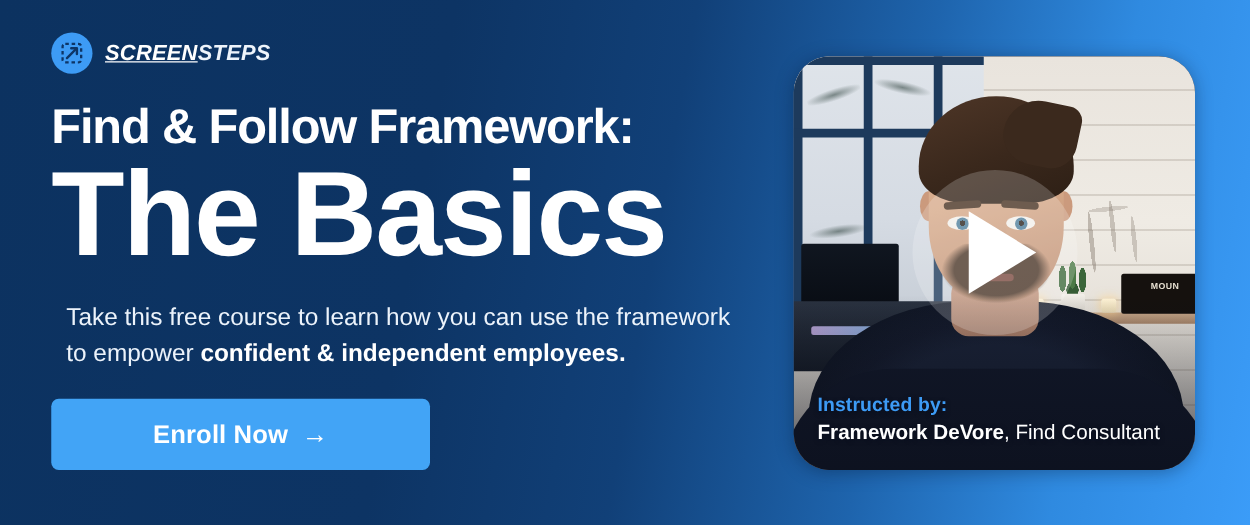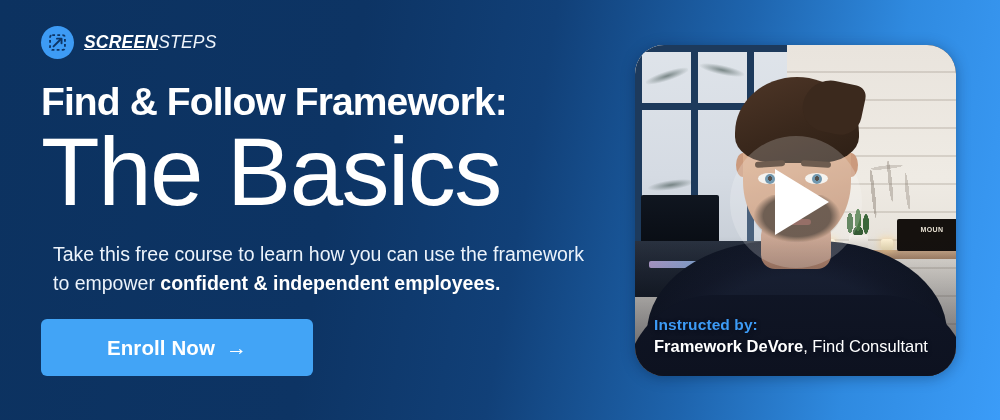--- a/index.html
+++ b/index.html
@@ -38,47 +38,47 @@
     background:#3d9bf5;
     display:flex; align-items:center; justify-content:center;
     flex:none;
   }
   .logo-mark svg { display:block; }
   .logo-text {
     font-size:17.5px; letter-spacing:.2px;
     font-style:italic; color:#ffffff; white-space:nowrap;
   }
   .logo-text .b { font-weight:bold;text-decoration:underline; }
-  .logo-text .t { font-weight:400; color:#eef4fb;text-align:right; }
+  .logo-text .t { font-weight:700; color:#eef4fb;text-align:right; }
 
   .eyebrow {
     position:absolute; left:0; top:80px;
     font-size:39px; font-weight:bold;
     color:#ffffff; letter-spacing:-0.9px;
     white-space:nowrap;
   }
 
   .bigtitle {
     position:absolute; left:0; top:124px;
-    font-size:96px; font-weight:400;
+    font-size:96px; font-weight:700;
     color:#ffffff; letter-spacing:-1.5px;
     line-height:1.0; white-space:nowrap;text-align:center;
   }
 
   .subtitle {
     position:absolute; left:12px; top:240px;
     width:548px;
     font-size:19.5px; font-weight:400;
     color:#ecf3fb; line-height:1.48;
   }
   .subtitle b { font-weight:bold; color:#ffffff; }
 
   .cta {
     position:absolute; left:0; top:319px;
-    width:272px; height:57px;
+    width:303px; height:57px;
     background:#42a4f6;
     border:none; border-radius:6px;
     color:#ffffff;
     font-family:"Liberation Sans", sans-serif;
     font-size:20.5px; font-weight:bold;
     letter-spacing:.1px;
     cursor:pointer;
     display:flex; align-items:center; justify-content:center; gap:11px;
   }
   .cta .arrow { font-size:21px; font-weight:400; line-height:1; }

